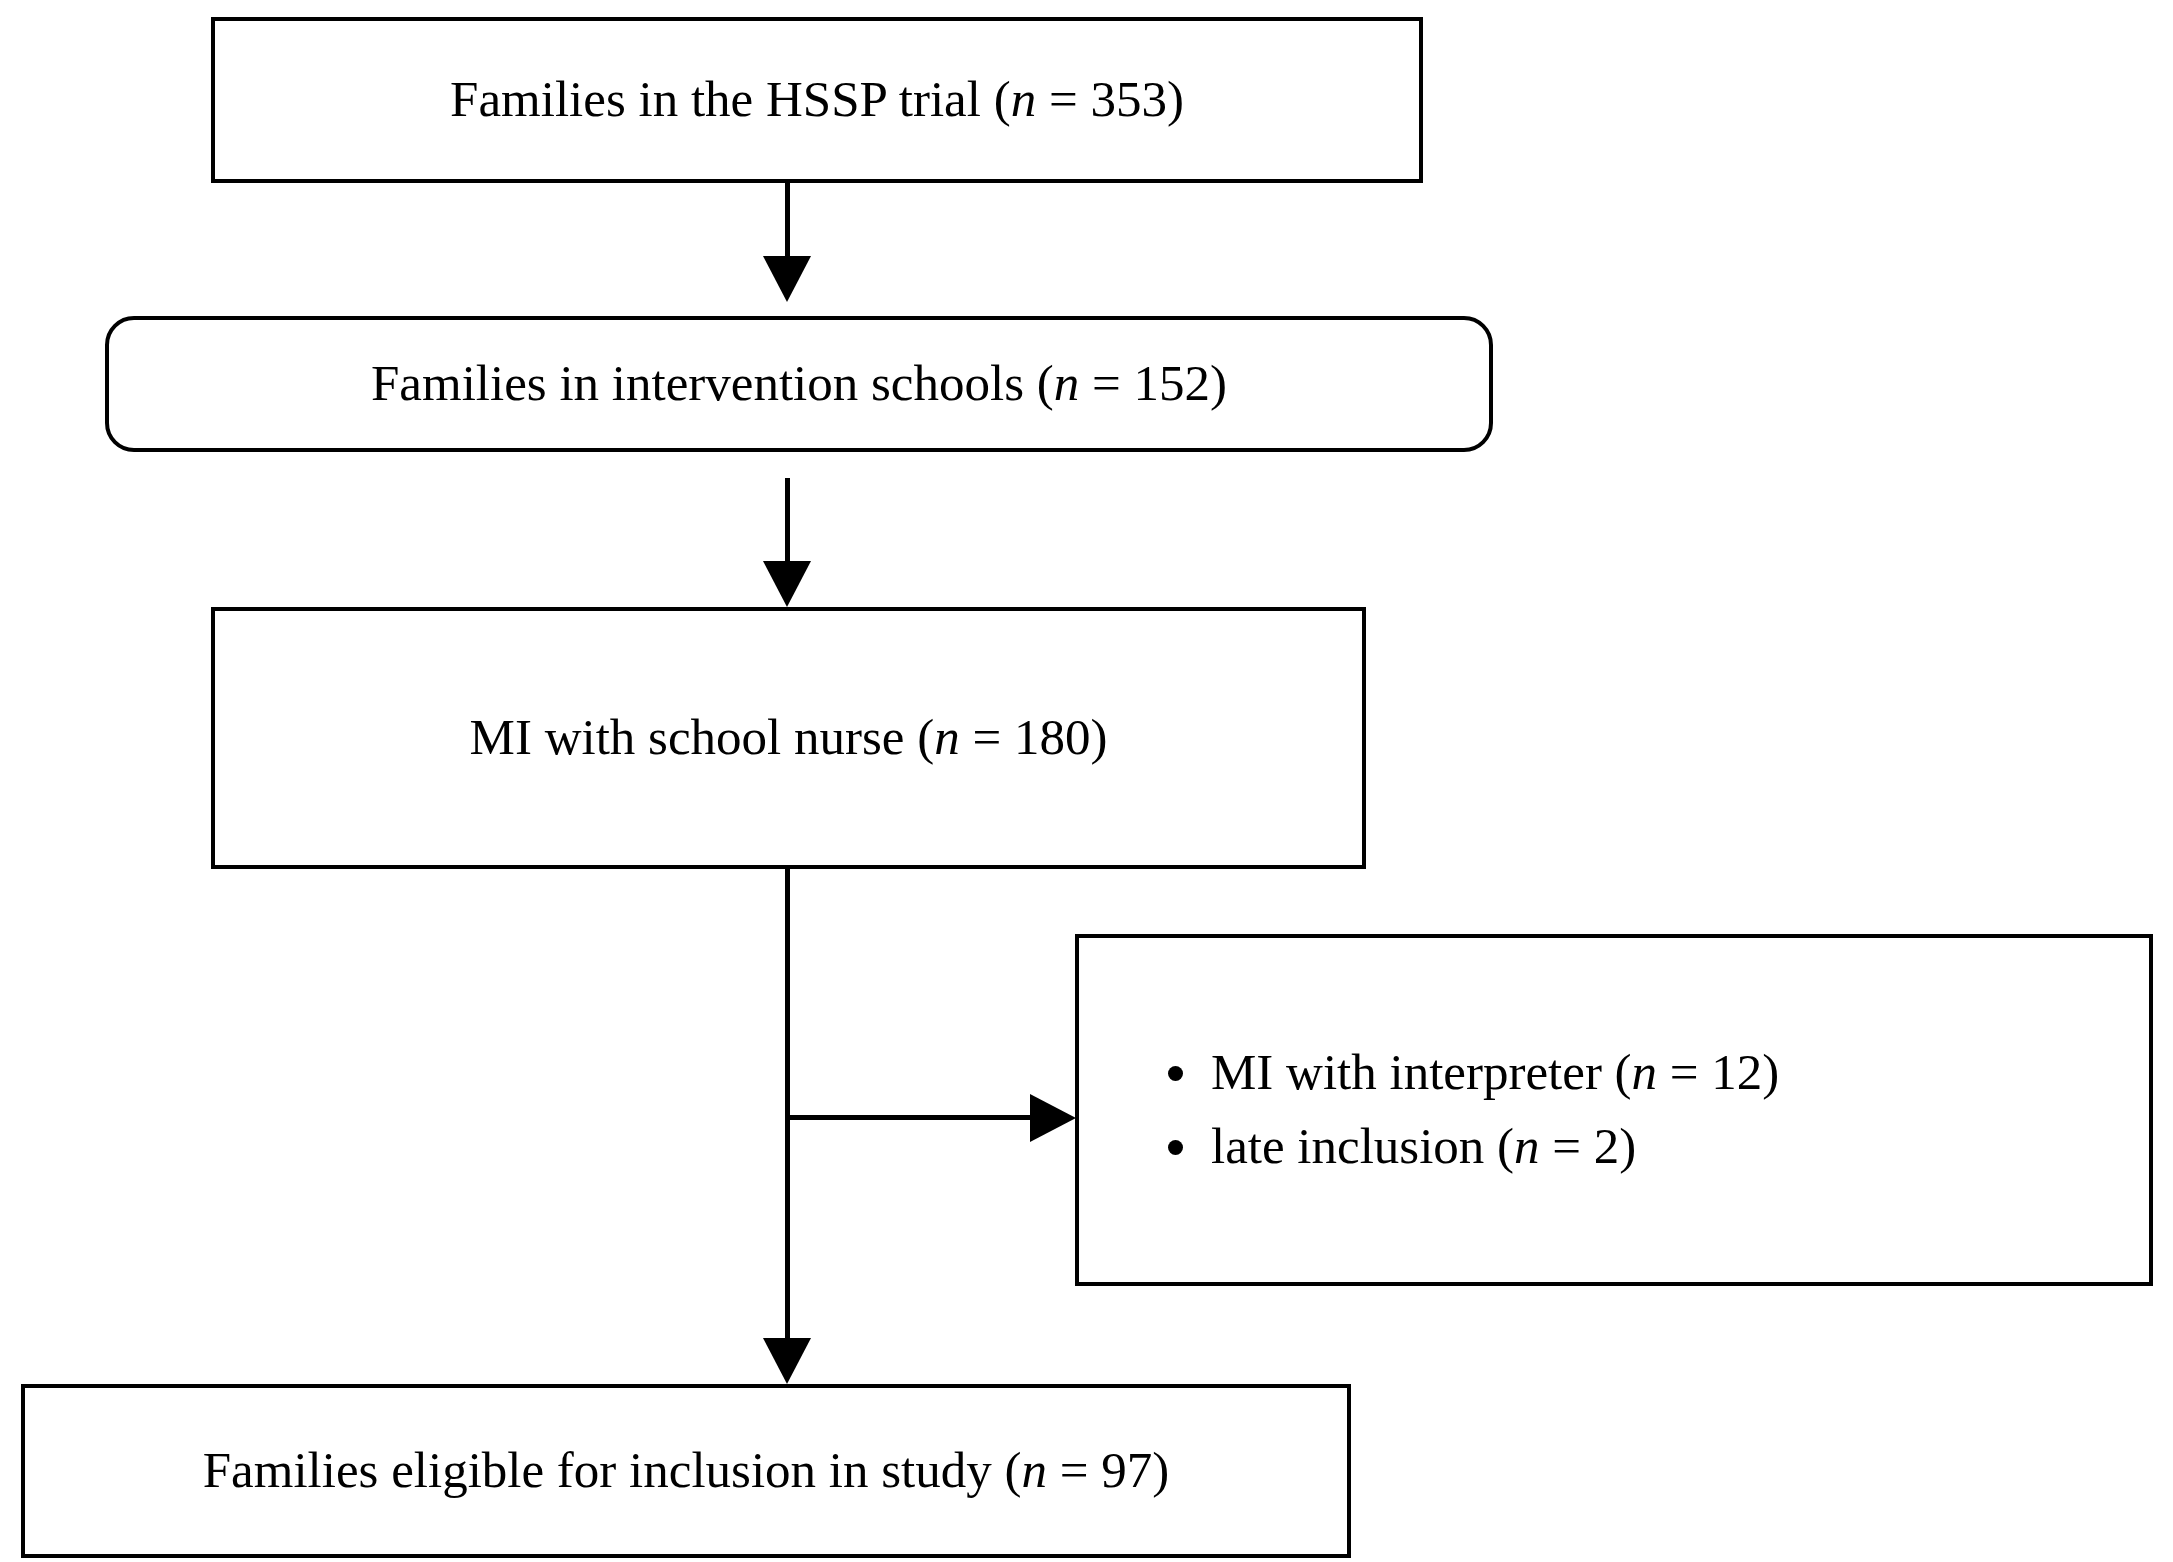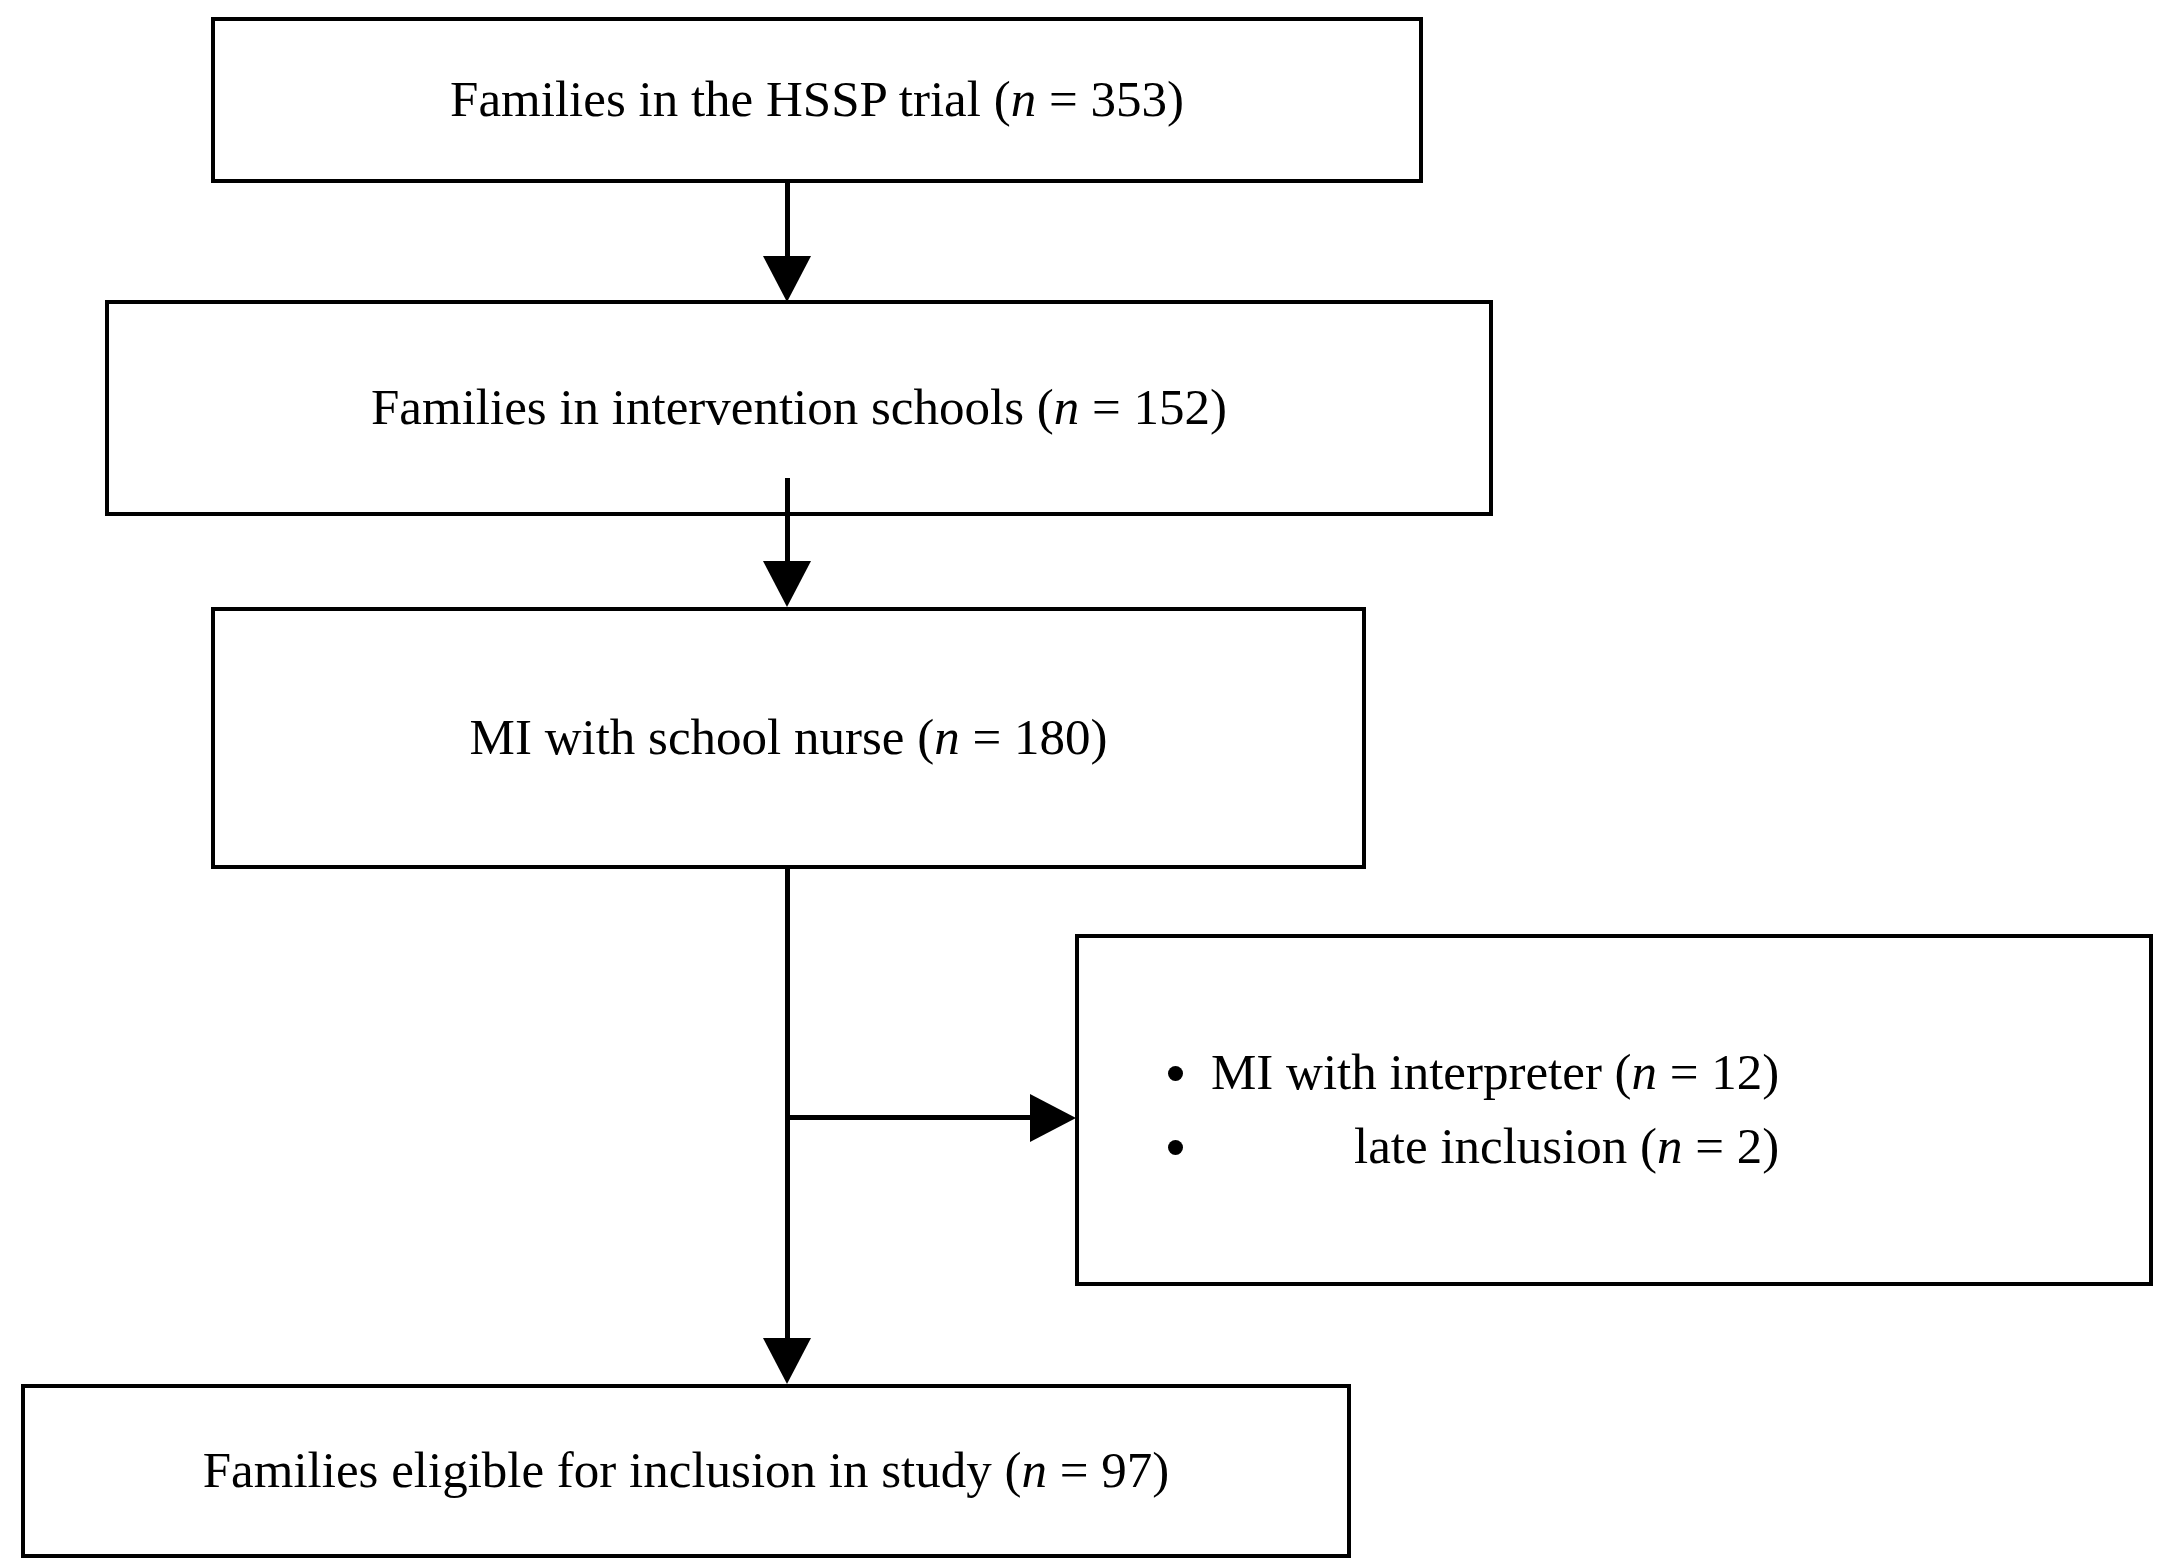--- a/index.html
+++ b/index.html
@@ -56,34 +56,33 @@
   .head-right {
     position: absolute;
     width: 0;
     height: 0;
     border-top: 24px solid transparent;
     border-bottom: 24px solid transparent;
     border-left: 46px solid #000000;
   }
   
   #box-hssp        { left: 211px;  top: 17px;   width: 1212px; height: 166px; }
-  #box-intervention{ left: 105px;  top: 300px;  width: 1388px; height: 216px; }
+  #box-intervention{ left: 105px;  top: 316px;  width: 1388px; height: 136px; border-radius: 29px; }
   #box-mi          { left: 211px;  top: 607px;  width: 1155px; height: 262px; }
   #box-excluded    { left: 1075px; top: 934px;  width: 1078px; height: 352px;
                      align-items: flex-start; text-align: left; padding: 24px 30px 24px 56px; }
   #box-eligible    { left: 21px;   top: 1384px; width: 1330px; height: 174px; }
 
   #box-excluded ul {
     margin: 0;
     padding-left: 70px;
     list-style: disc;
   }
   #box-excluded li {
     padding-left: 6px;
-    text-align: right;
   }
 
   
   #arrow1-shaft { left: 785px; top: 183px;  height: 80px;  }
   #arrow1-head  { left: 763px; top: 256px;  }
   #arrow2-shaft { left: 785px; top: 478px;  height: 90px;  }
   #arrow2-head  { left: 763px; top: 561px;  }
   #arrow3-shaft { left: 785px; top: 869px;  height: 475px; }
   #arrow3-head  { left: 763px; top: 1338px; }
   #branch-shaft { left: 787px; top: 1115px; width: 248px;  }

